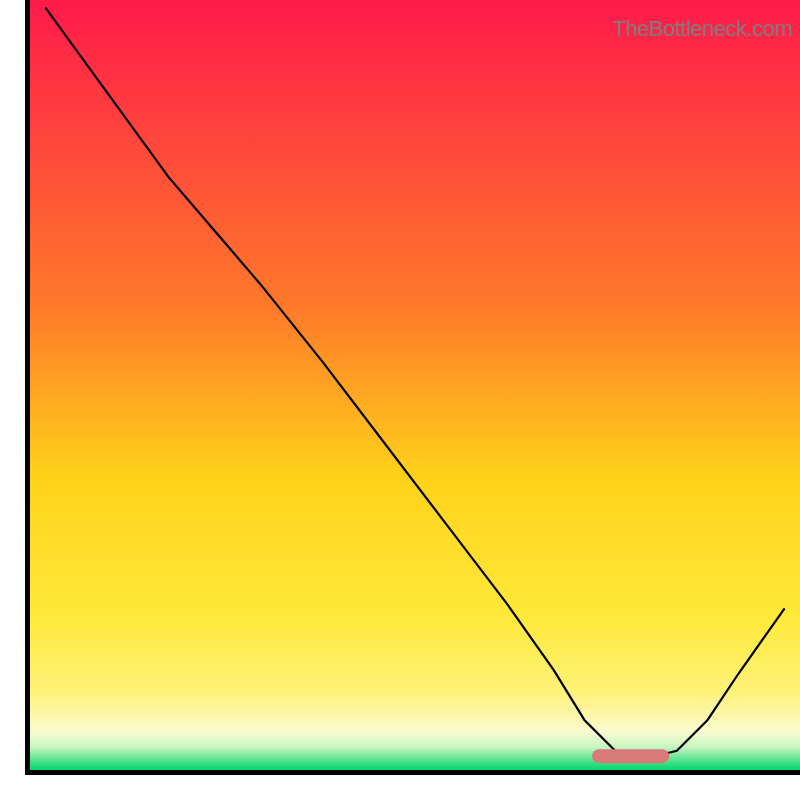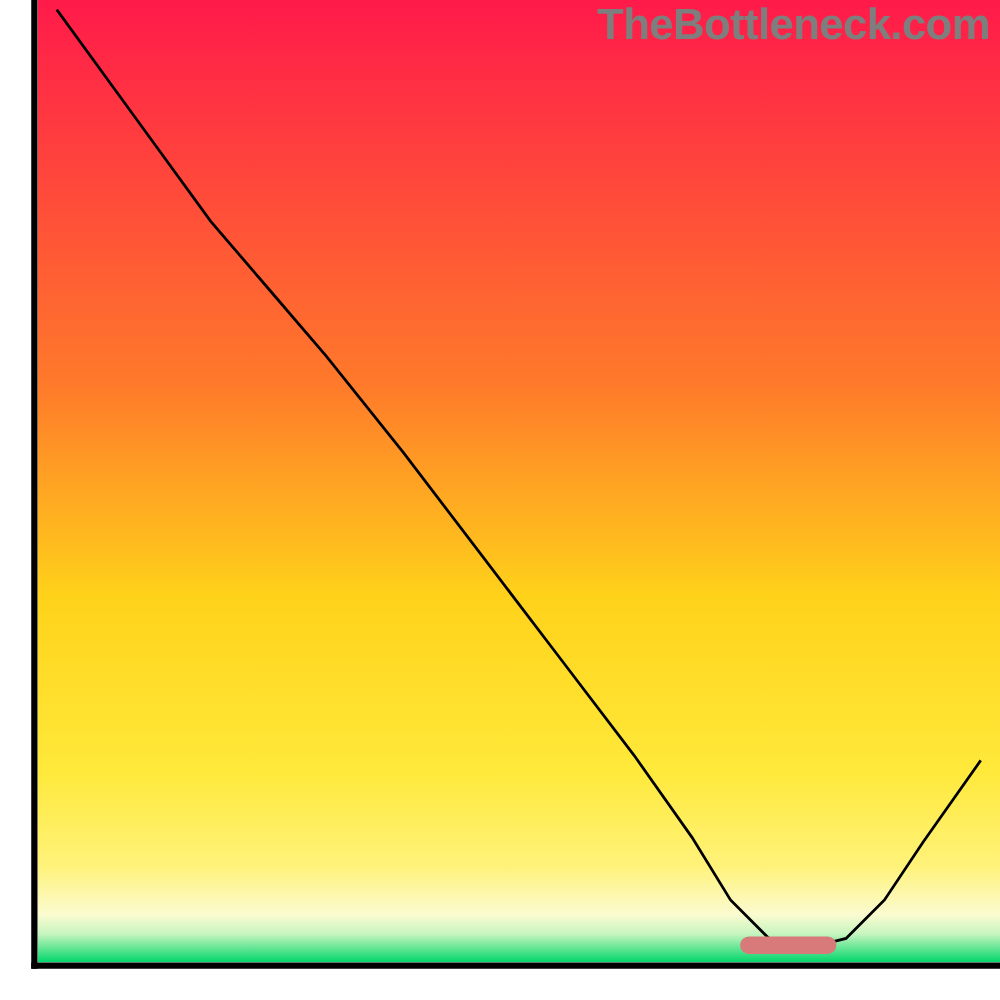--- a/index.html
+++ b/index.html
@@ -11,24 +11,24 @@
     background: #ffffff;
     font-family: Arial, Helvetica, sans-serif;
   }
   .chart-container {
     position: relative;
     width: 800px;
     height: 800px;
   }
   .watermark {
     position: absolute;
-    top: 0;
+    top: 16px;
     right: 8px;
-    font-size: 35px;
-    font-weight: bold;
+    font-size: 22px;
+    font-weight: normal;
     color: #7e7e7e;
     letter-spacing: -0.5px;
     z-index: 10;
   }
   svg {
     display: block;
   }
 </style>
 </head>
 <body>

